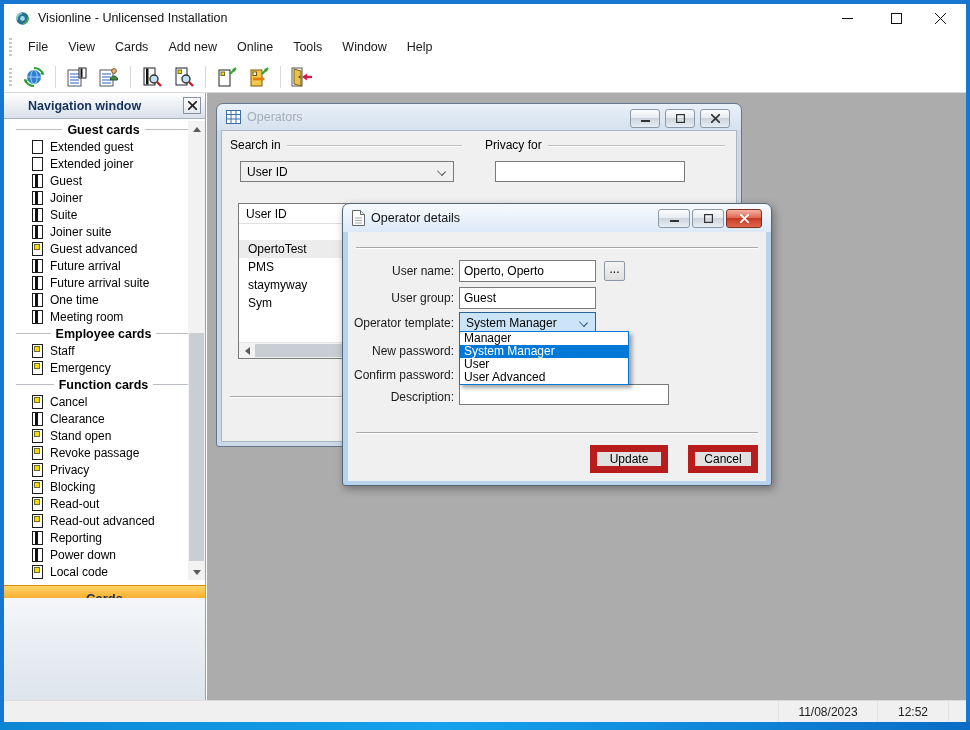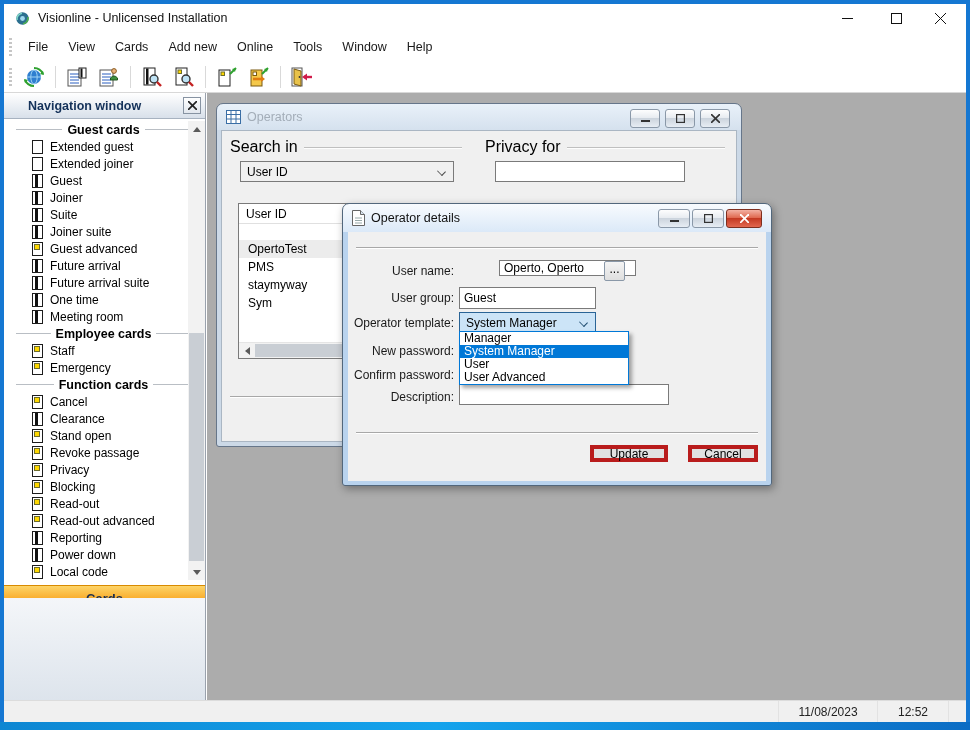--- a/index.html
+++ b/index.html
@@ -77,21 +77,21 @@
     display:flex; align-items:center; justify-content:center; }
   .w7-btn.red { background:linear-gradient(180deg,#f3b1a3,#e06a51 45%,#c43a23 50%,#e2674f); border-color:#7e2f1f; }
 
   .operators { left:9px; top:10px; width:526px; height:344px;
     background:linear-gradient(180deg,#e9f1f9,#d5e1ee 26px,#ccd9e7 26px); }
   .operators .w7-text { color:#a3adb8; }
   .op-client { position:absolute; left:4px; top:26px; width:516px; height:312px; background:#f0f0f0; border:1px solid #aab6c3; }
 
   .grp { position:absolute; display:flex; align-items:center; gap:6px; }
   .grp::after { content:""; flex:1; height:1px; background:#bfbfbf; box-shadow:0 1px 0 #fdfdfd; }
-  .grp span { font-size:16px; }
+  .grp span { font-size:12px; }
 
   .flat-combo { position:absolute; height:21px; background:#f0f0f0; border:1px solid #7a7a7a;
     display:flex; align-items:center; padding-left:6px; font-size:12px; }
   .chev { position:absolute; right:8px; top:6px; width:7px; height:7px;
     border-right:1.6px solid #4a4a4a; border-bottom:1.6px solid #4a4a4a; transform:rotate(45deg) scale(1,0.8); }
   .txt-input { position:absolute; height:21px; background:#fff; border:1px solid #7a7a7a; font-family:"Liberation Sans",sans-serif; font-size:12px; padding:0 4px; }
 
   .op-list { position:absolute; left:16px; top:72px; width:124px; height:156px; background:#fff; border:1px solid #7a7a7a; }
   .op-list-h { height:20px; line-height:20px; padding-left:7px; font-size:12px; border-bottom:1px solid #e0e0e0; }
   .op-row { height:18px; line-height:18px; padding-left:9px; font-size:12px; }
@@ -113,21 +113,21 @@
   .browse-btn { position:absolute; left:256px; top:29px; width:21px; height:20px;
     background:linear-gradient(180deg,#f4f4f4,#dfdfdf); border:1px solid #8a98a8; border-radius:2px;
     text-align:center; line-height:14px; font-size:12px; }
   .combo-focus { position:absolute; left:111px; top:80px; width:137px; height:22px;
     background:#cce4f7; border:1px solid #2a6496; display:flex; align-items:center; padding-left:6px; font-size:12px; }
   .combo-focus .chev { border-color:#1c4a6e; }
   .dropdown { position:absolute; left:111px; top:99px; width:170px; height:54px; background:#fff;
     border:1px solid #0078d7; box-shadow:3px 3px 4px rgba(0,0,0,0.35); z-index:5; }
   .dd-item { height:13px; line-height:13px; padding-left:4px; font-size:12px; }
   .dd-item.sel { background:#0078d7; color:#fff; }
-  .dlg-btn { position:absolute; top:213px; height:17px; background:#e1e1e1; border:4px solid #b91c1c;
+  .dlg-btn { position:absolute; top:213px; height:28px; background:#e1e1e1; border:7px solid #b91c1c;
     display:flex; align-items:center; justify-content:center; font-size:12px; }
 
   
   .statusbar { position:absolute; left:4px; top:700px; width:962px; height:32px; background:#f0f0f0; border-top:1px solid #dcdcdc; }
   .sb-pane { position:absolute; top:0; height:22px; line-height:22px; text-align:center; font-size:12px; color:#222; border-left:1px solid #e2e2e2; }
   .sb-grip { position:absolute; right:8px; bottom:4px; width:2px; height:2px; background:#9a9a9a;
     box-shadow:-4px 4px 0 #9a9a9a, 0 4px 0 #9a9a9a, -8px 8px 0 #9a9a9a, -4px 8px 0 #9a9a9a, 0 8px 0 #9a9a9a; }
 </style>
 </head>
 <body>
@@ -484,21 +484,21 @@
       <div class="w7-btn red" style="left:383px;width:36px">
         <svg width="9" height="9">
             <line x1="0" y1="0" x2="9" y2="9" stroke="#fff" stroke-width="1.8"></line>
             <line x1="9" y1="0" x2="0" y2="9" stroke="#fff" stroke-width="1.8"></line>
           </svg>
       </div>
       <div class="dlg-client">
         <div class="etched" style="left:8px;top:15px;width:402px"></div>
 
         <div class="dlg-label" style="top:32px">User name:</div>
-        <input class="txt-input" style="left: 111px; top: 28px; width: 137px; height: 16px; margin-left: 40px;" value="Operto, Operto">
+        <input class="txt-input" style="left: 111px; top: 28px; width: 137px; height: 22px;" value="Operto, Operto">
         <div class="browse-btn"><span>...</span></div>
 
         <div class="dlg-label" style="top:59px">User group:</div>
         <input class="txt-input" style="left: 111px; top: 55px; width: 137px; height: 22px;" value="Guest">
 
         <div class="dlg-label" style="top:84px">Operator template:</div>
         <div class="combo-focus">
           <span>System Manager</span>
           <div class="chev"></div>
         </div>

